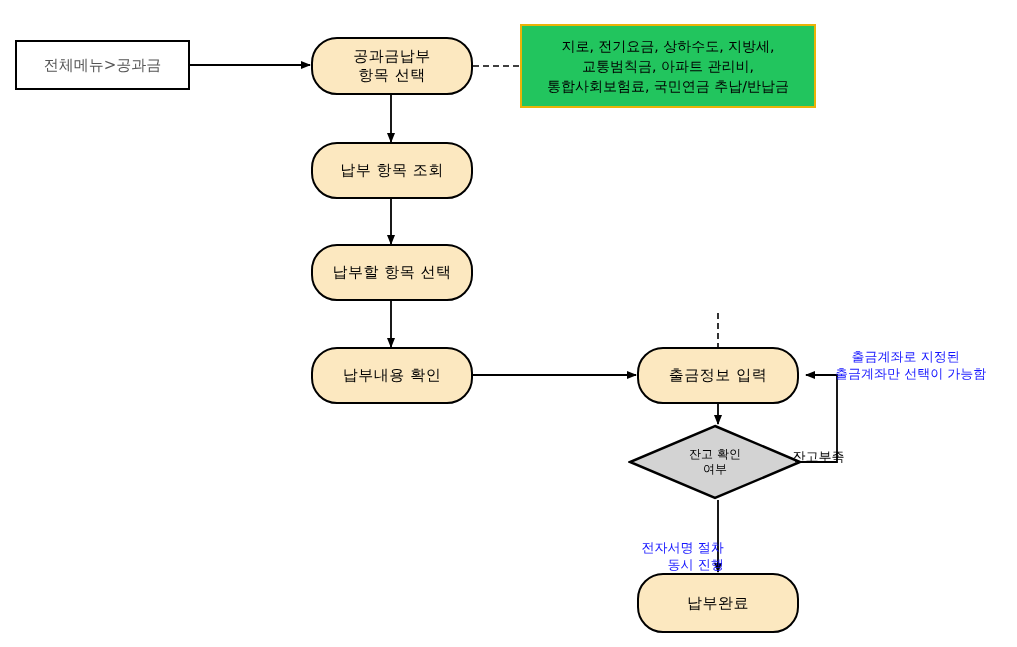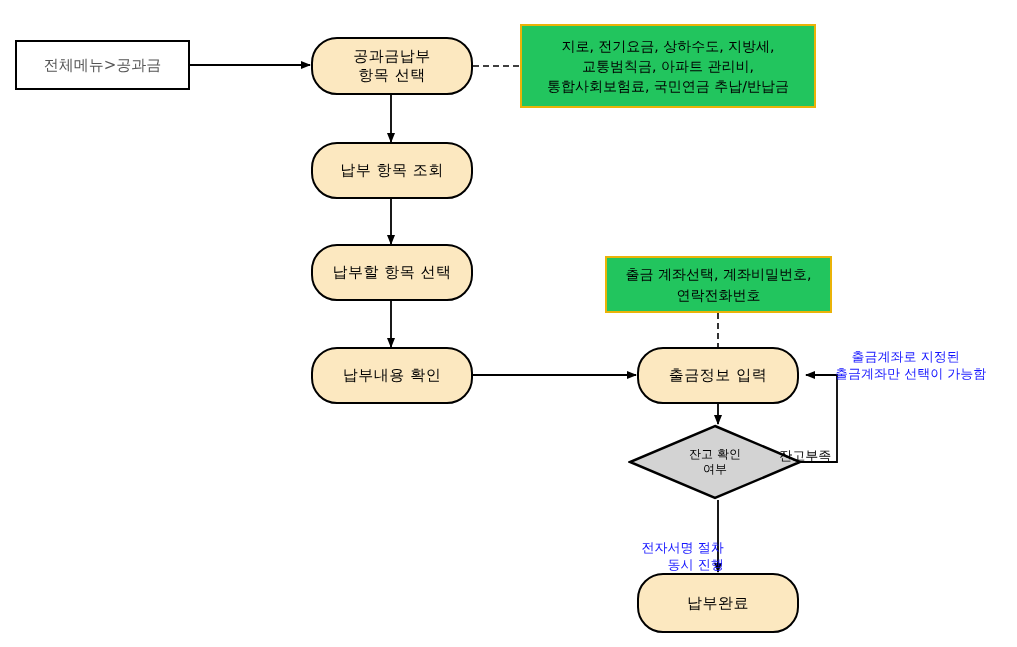--- a/index.html
+++ b/index.html
@@ -169,33 +169,29 @@
     <div class="diamond-label" style="white-space:pre-line;">잔고 확인
 여부</div>
   </div>
 
   <div class="node rect-note" style="left:520px; top:24px; width:296px; height:84px;">
     <span style="white-space:pre-line;">지로, 전기요금, 상하수도, 지방세,
 교통범칙금, 아파트 관리비,
 통합사회보험료, 국민연금 추납/반납금</span>
   </div>
 
-  <div class="node rect-note" style="left:605px; top:256px; width:227px; height:57px;">
-    <span style="white-space:pre-line;">출금 계좌선택, 계좌비밀번호,
-연락전화번호</span>
-  </div>
 
   <div class="note-blue" style="left:835px; top:330px;">
     <span style="white-space:pre-line;">출금계좌로 지정된
 출금계좌만 선택이 가능함</span>
   </div>
 
   <div class="note-blue" style="left:625px; top:521px; text-align:right;">
     <span style="white-space:pre-line;">전자서명 절차
 동시 진행</span>
   </div>
 
-  <div class="edge-label" style="left:748px; top:432px;font-family:Liberation Mono, monospace;">
+  <div class="edge-label" style="left:776px; top:432px;">
     <span>잔고부족</span>
   </div>
 
 
 </div>
 
 </body></html>

